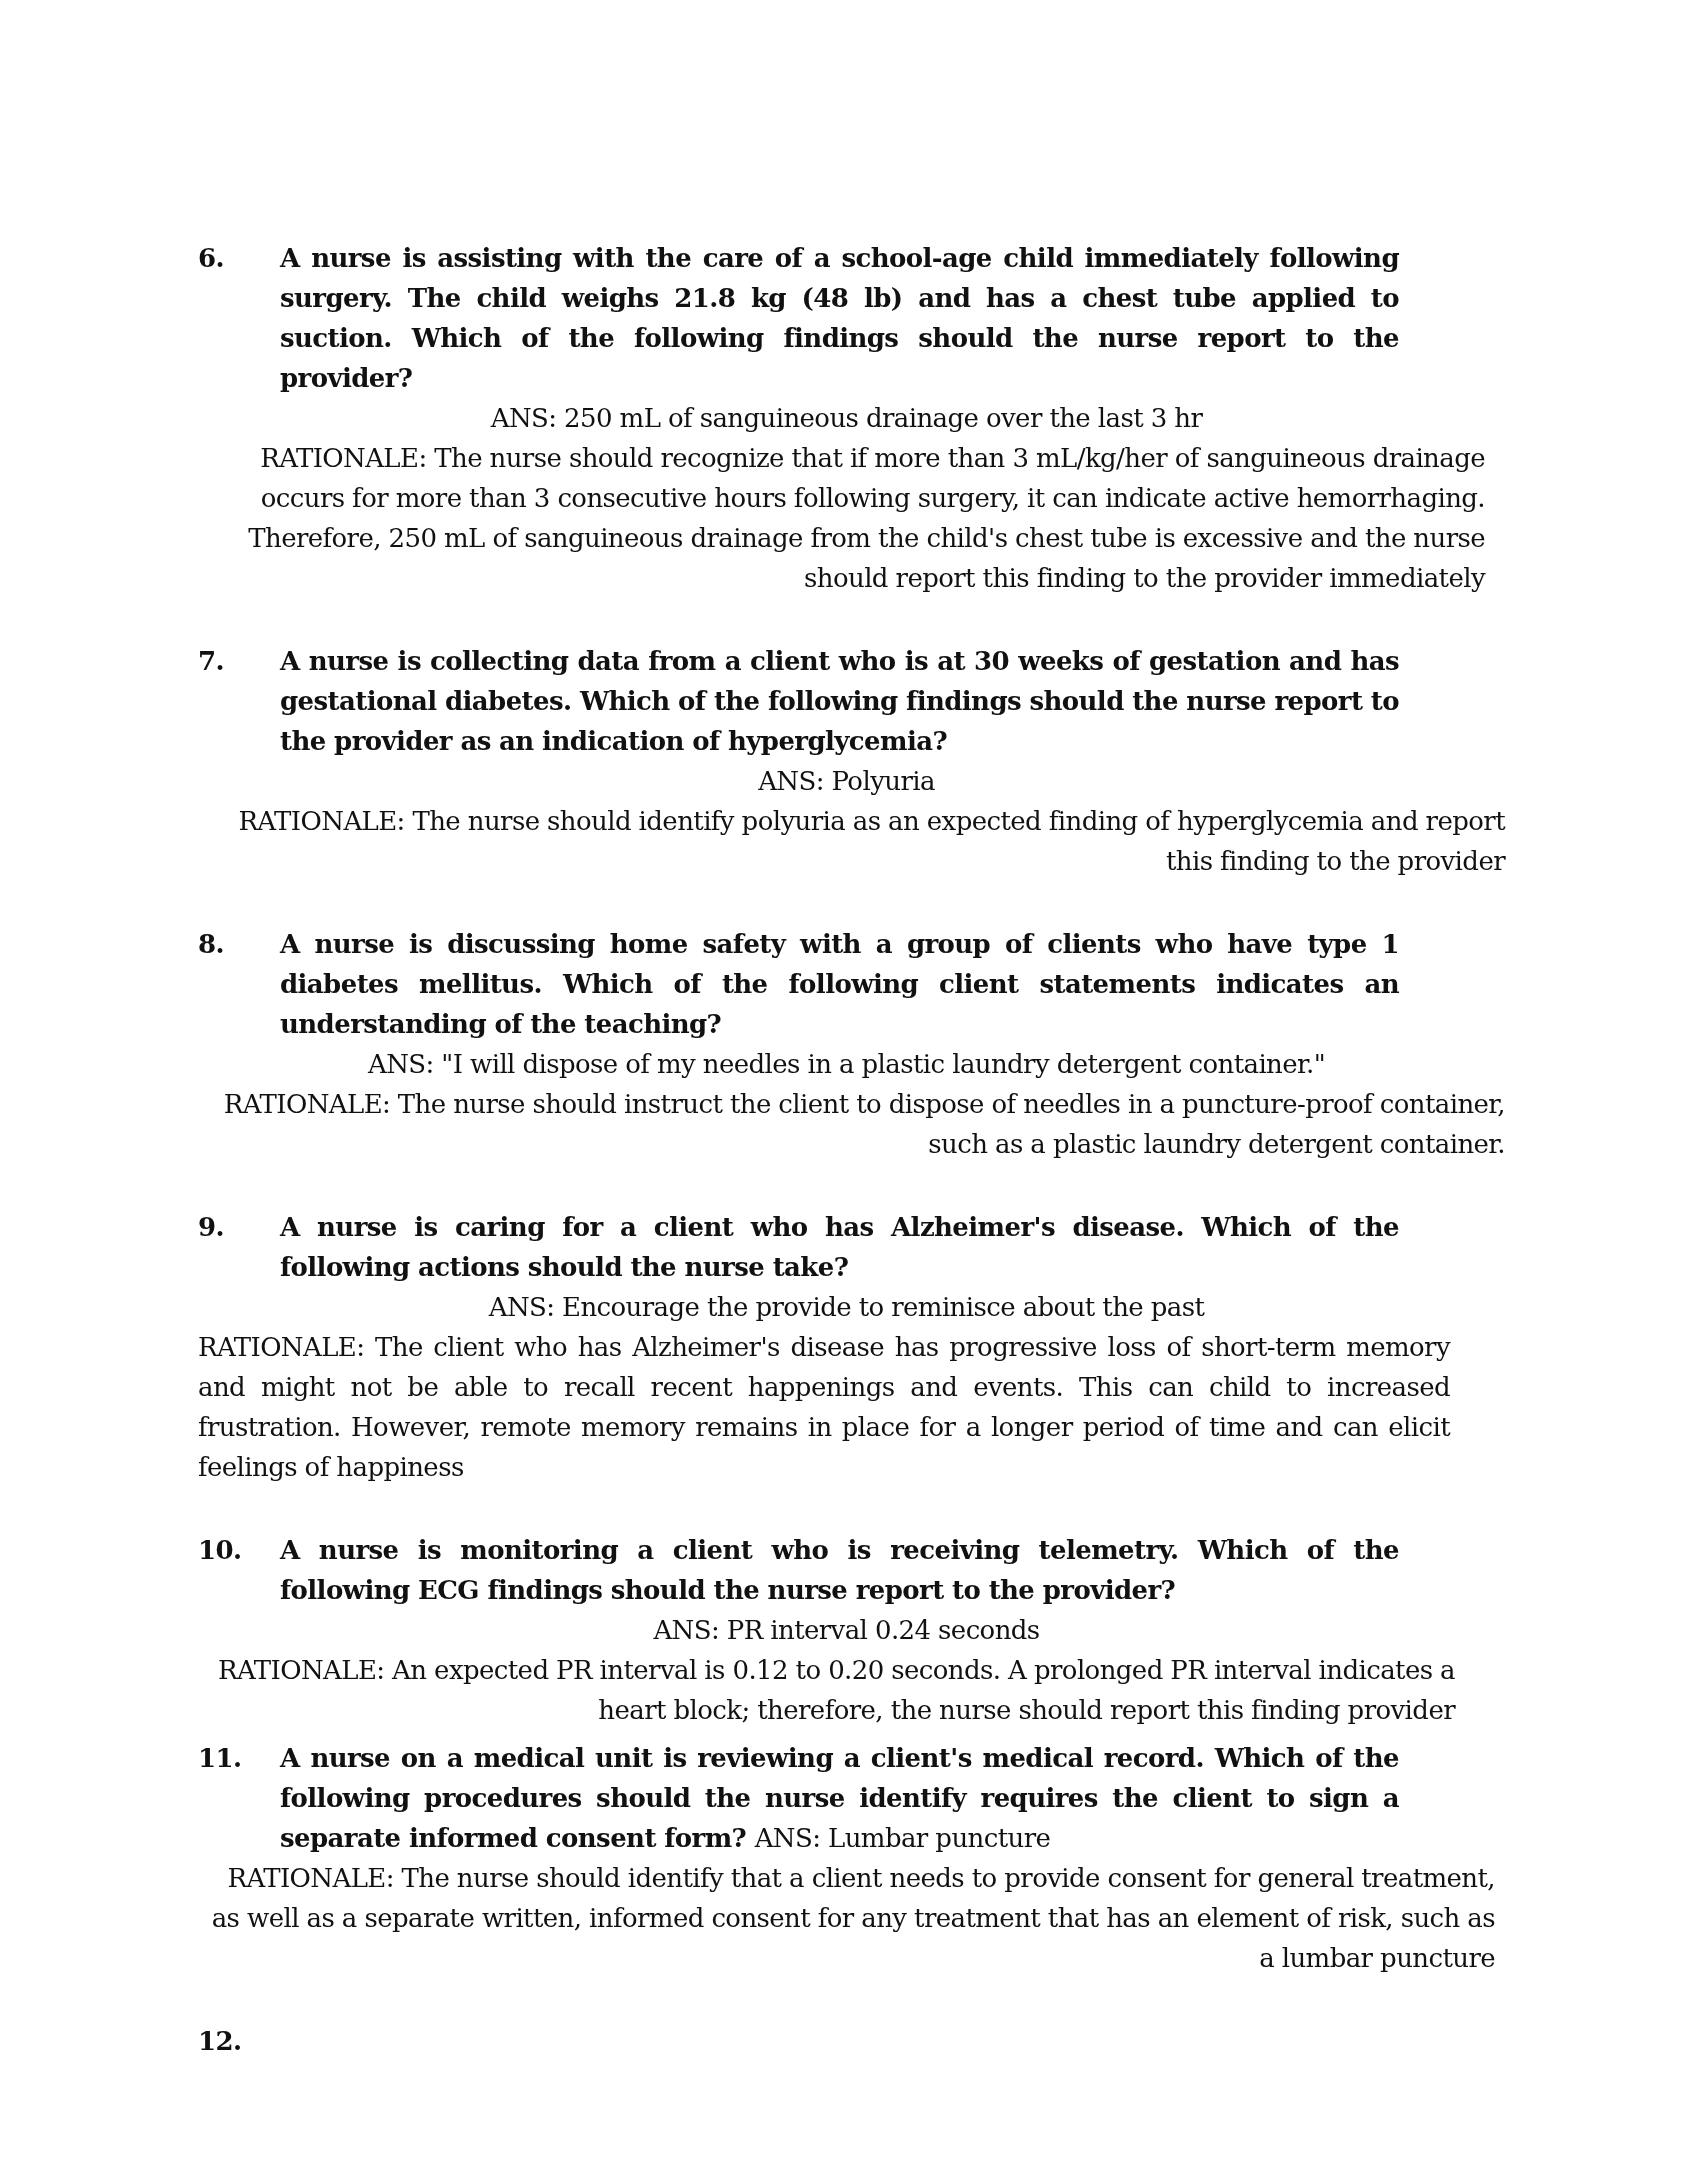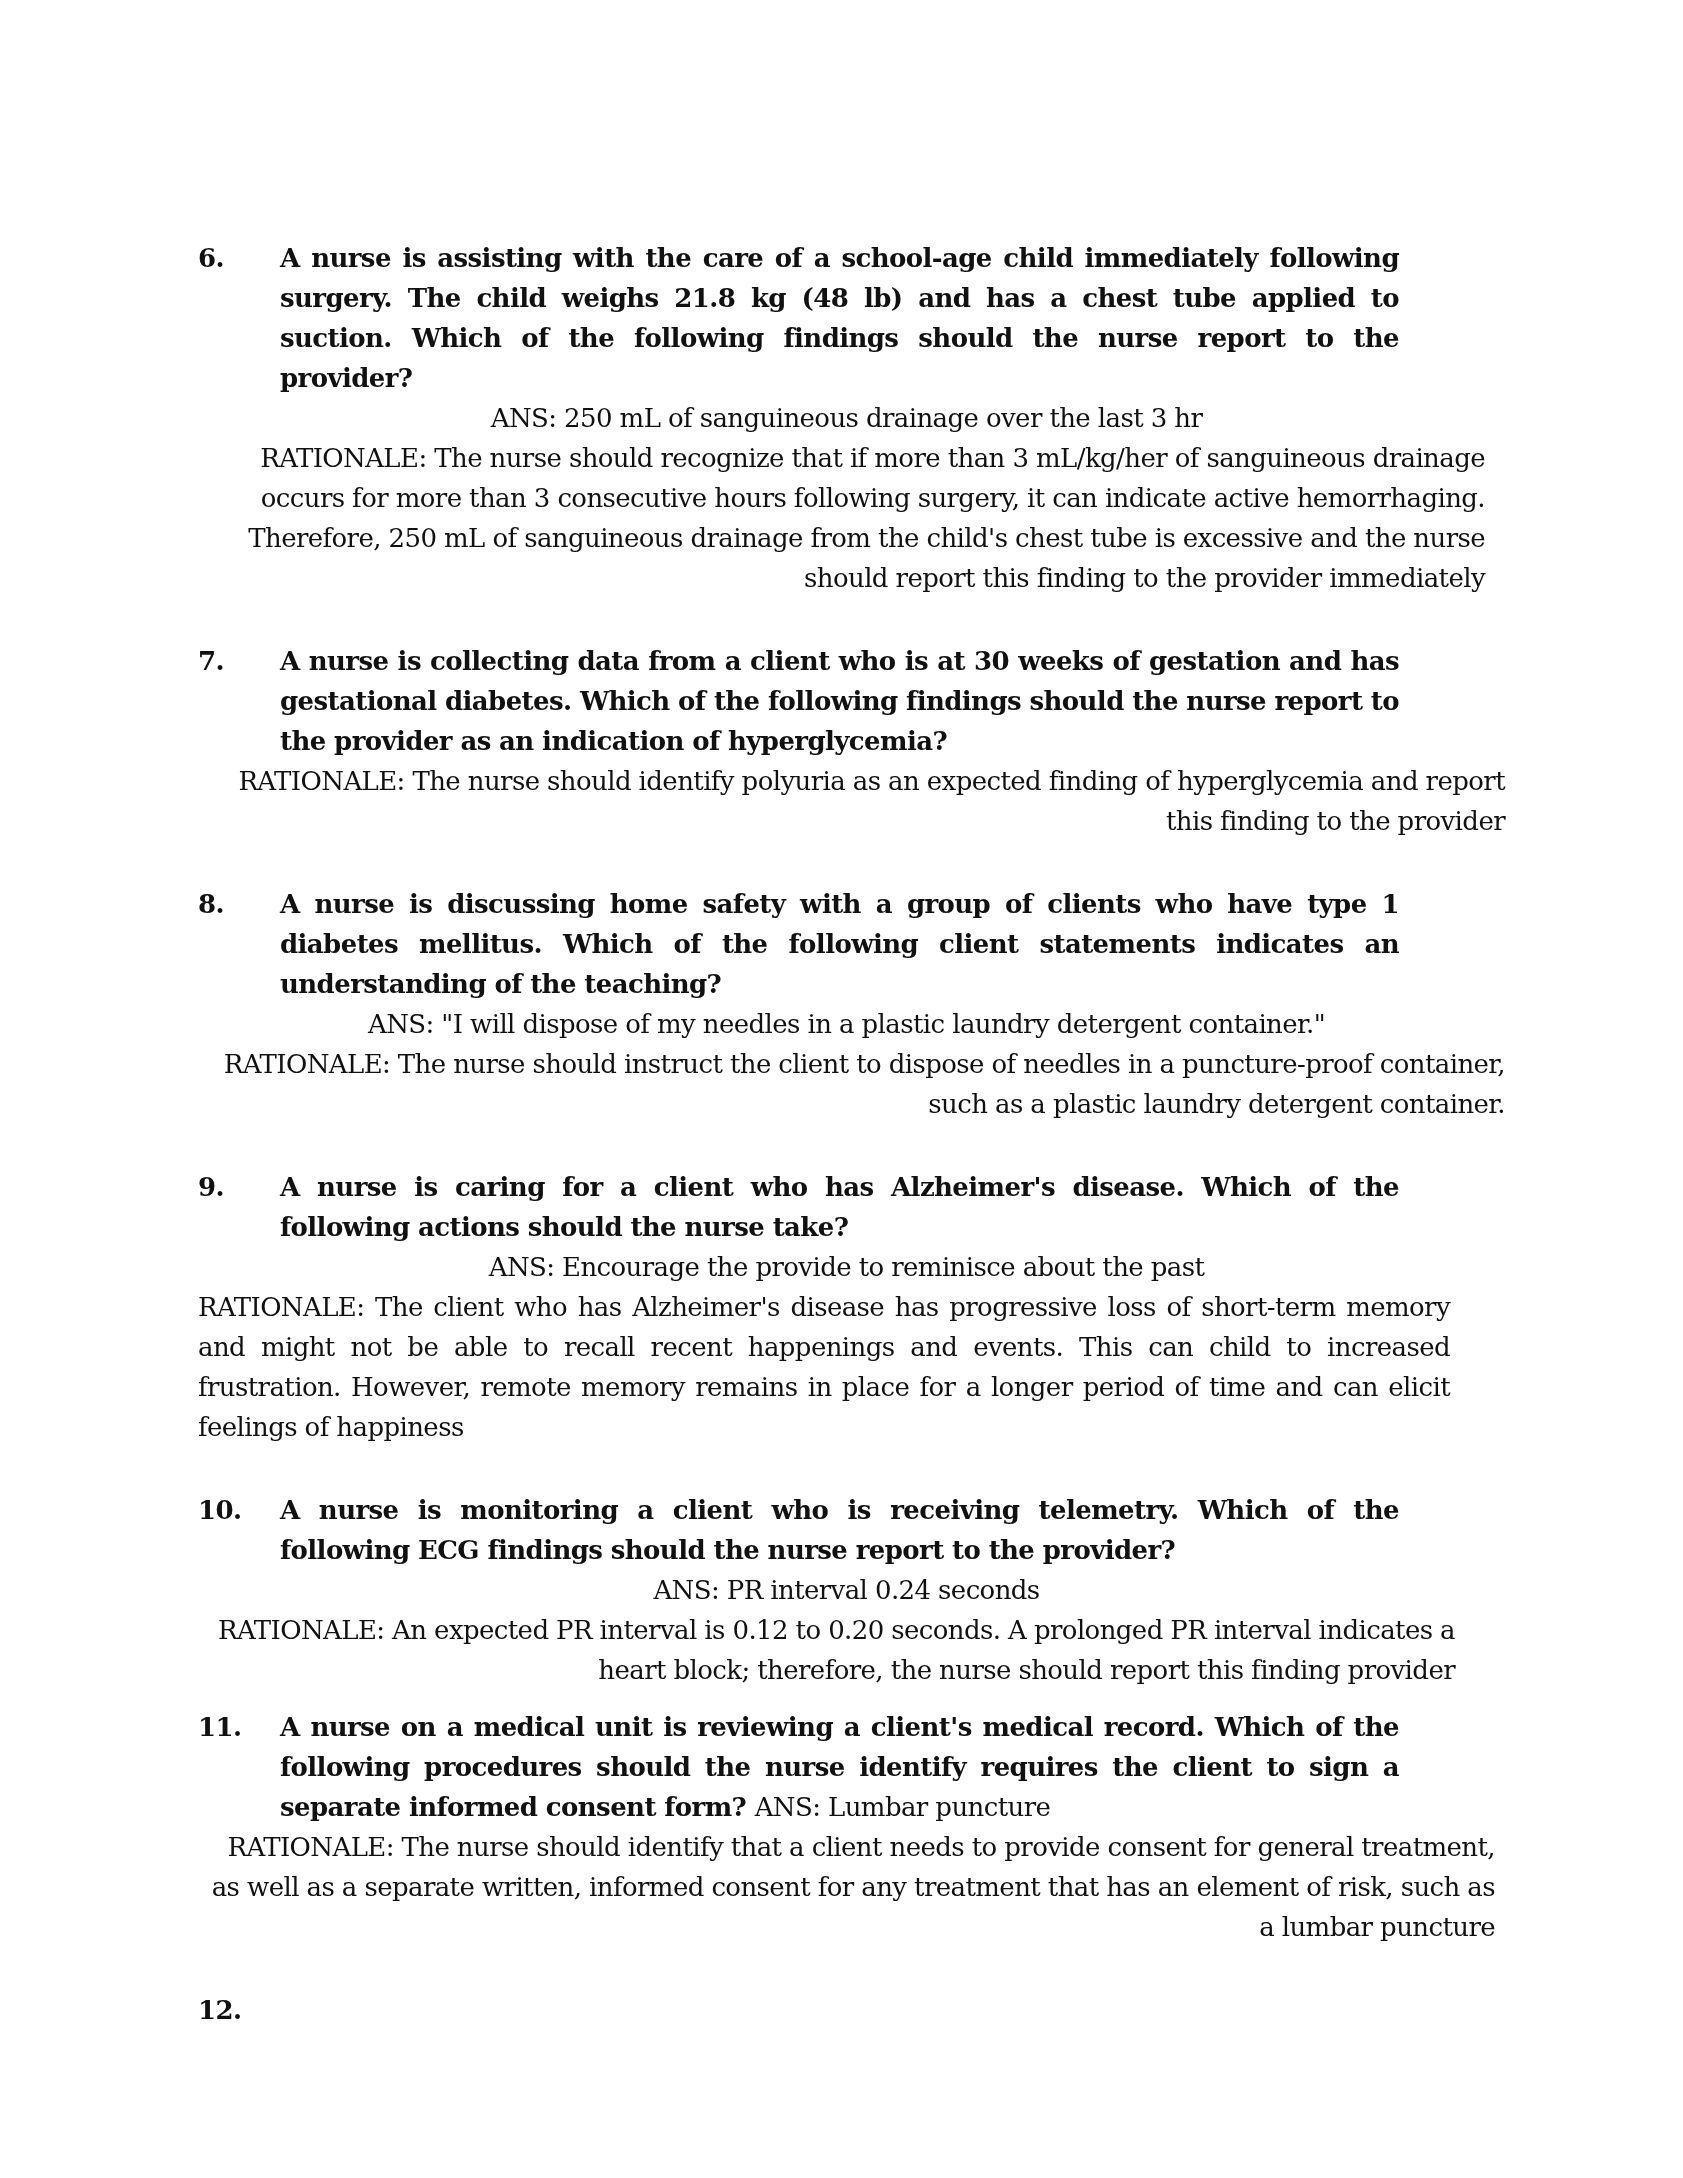--- a/index.html
+++ b/index.html
@@ -1,20 +1,20 @@
 <!DOCTYPE html>
 <html><head>
 <meta charset="utf-8">
 <style>
   html, body { margin: 0; padding: 0; background: #ffffff; }
   body { width: 1683px; height: 2178px; position: relative; overflow: hidden;
          font-family: "DejaVu Serif", "Liberation Serif", serif; color: #111; }
   .page { position: absolute; left: 198px; top: 238px; width: 1297px; }
   .qa { margin-bottom: 43px; }
-  .qa.tight { margin-bottom: 17px; }
+  .qa.tight { margin-bottom: 8px; }
   .question { display: flex; font-weight: bold; font-size: 26px; line-height: 40px;
               letter-spacing: -0.6px; }
   .qnum { width: 82px; flex: 0 0 82px; }
   .qtext { width: 1119px; text-align: justify; }
   .inline-ans { font-weight: normal; }
   .ans, .rationale { font-size: 26px; line-height: 40px; letter-spacing: -0.6px; text-align: center; }
   .rationale { text-align: right; }
   .rationale.justify { text-align: justify; width: 1228px; }
 </style>
 </head>
@@ -29,20 +29,21 @@
     </div>
     <div class="ans">ANS: 250 mL of sanguineous drainage over the last 3 hr</div>
     <div class="rationale" style="width:1287px">RATIONALE: The nurse should recognize that if more than 3 mL/kg/her of sanguineous drainage occurs for more than 3 consecutive hours following surgery, it can indicate active hemorrhaging. Therefore, 250 mL of sanguineous drainage from the child's chest tube is excessive and the nurse should report this finding to the provider immediately</div>
   </div>
 
   <div class="qa">
     <div class="question">
       <span class="qnum">7.</span>
       <span class="qtext">A nurse is collecting data from a client who is at 30 weeks of gestation and has gestational diabetes. Which of the following findings should the nurse report to the provider as an indication of hyperglycemia?</span>
     </div>
+    <div class="ans">ANS: Polyuria</div>
     <div class="rationale" style="width:1307px">RATIONALE: The nurse should identify polyuria as an expected finding of hyperglycemia and report this finding to the provider</div>
   </div>
 
   <div class="qa">
     <div class="question">
       <span class="qnum">8.</span>
       <span class="qtext">A nurse is discussing home safety with a group of clients who have type 1 diabetes mellitus. Which of the following client statements indicates an understanding of the teaching?</span>
     </div>
     <div class="ans">ANS: "I will dispose of my needles in a plastic laundry detergent container."</div>
     <div class="rationale" style="width:1307px">RATIONALE: The nurse should instruct the client to dispose of needles in a puncture-proof container, such as a plastic laundry detergent container.</div>

